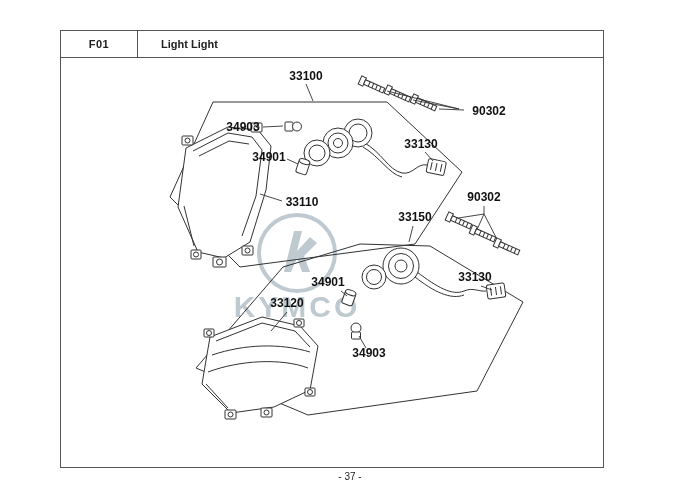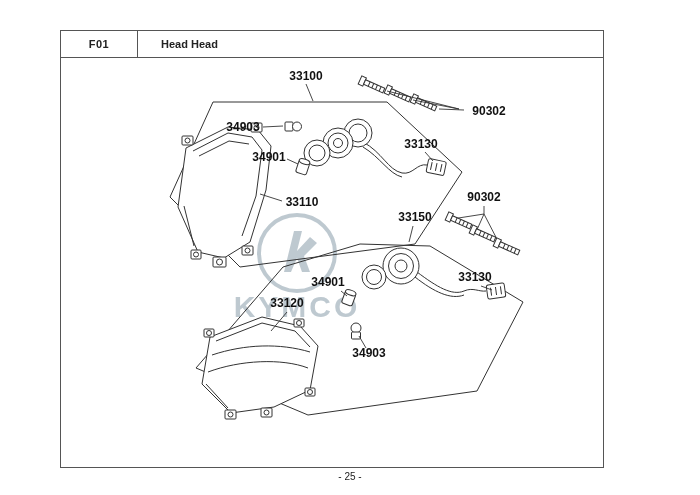--- a/index.html
+++ b/index.html
@@ -33,21 +33,21 @@
   .part { stroke:#333; stroke-width:1; fill:#fff; }
   .leader { stroke:#333; stroke-width:0.9; fill:none; }
   .plabel { font:bold 12px "Liberation Sans", sans-serif; fill:#111; }
 </style>
 </head>
 <body>
 
 <div class="frame">
   <div class="header-row">
     <div class="code-cell">F01</div>
-    <div class="title-cell">Head Head</div>
+    <div class="title-cell">Light Light</div>
   </div>
 </div>
 
 <svg class="diagram" width="700" height="495" viewBox="0 0 700 495">
 
   <g opacity="0.9">
     <circle cx="297" cy="253" r="38" fill="none" stroke="#b8c4cc" stroke-width="4"></circle>
     <path d="M 284,272 L 294,231 L 302,231 L 297,251 L 310,237 L 317,243 L 304,256 L 310,272 L 302,272 L 297,258 L 291,272 Z" fill="#b8c4cc"></path>
     <text x="297" y="317" font-size="30" font-weight="bold" fill="#b8c4cc" text-anchor="middle" letter-spacing="3">KYMCO</text>
   </g>
@@ -238,13 +238,13 @@
     <text class="plabel" x="302" y="206" text-anchor="middle">33110</text>
     <text class="plabel" x="415" y="221" text-anchor="middle">33150</text>
     <text class="plabel" x="484" y="201" text-anchor="middle">90302</text>
     <text class="plabel" x="475" y="281" text-anchor="middle">33130</text>
     <text class="plabel" x="328" y="286" text-anchor="middle">34901</text>
     <text class="plabel" x="287" y="307" text-anchor="middle">33120</text>
     <text class="plabel" x="369" y="357" text-anchor="middle">34903</text>
   </g>
 </svg>
 
-<div class="footer">- 25 -</div>
+<div class="footer">- 37 -</div>
 
 </body></html>

